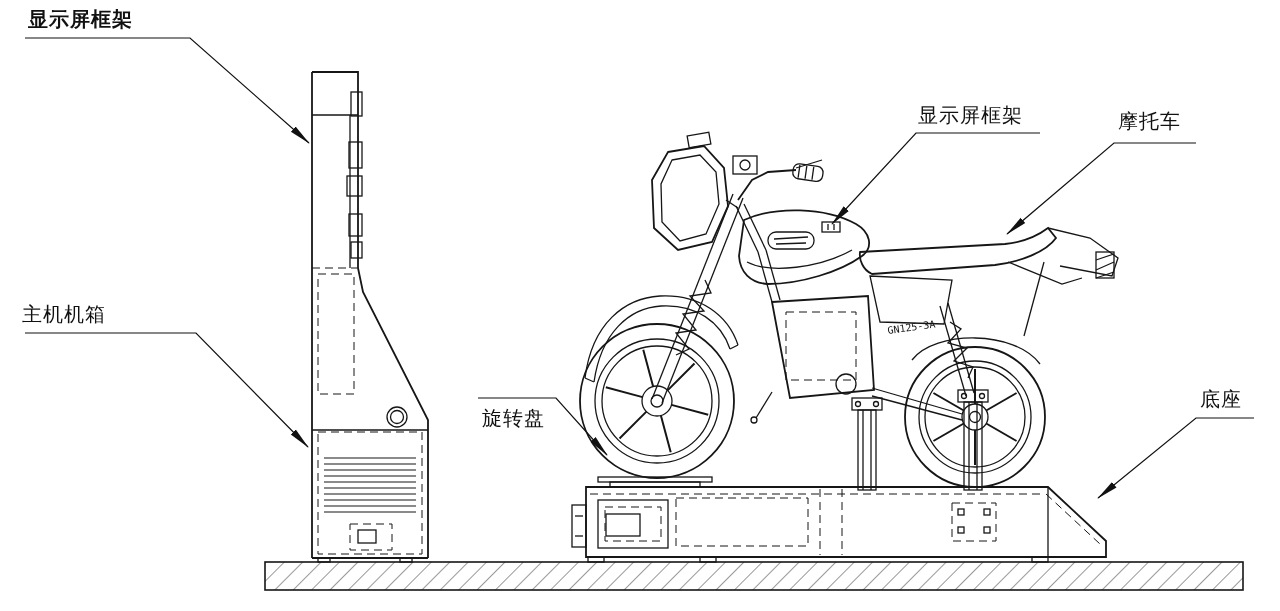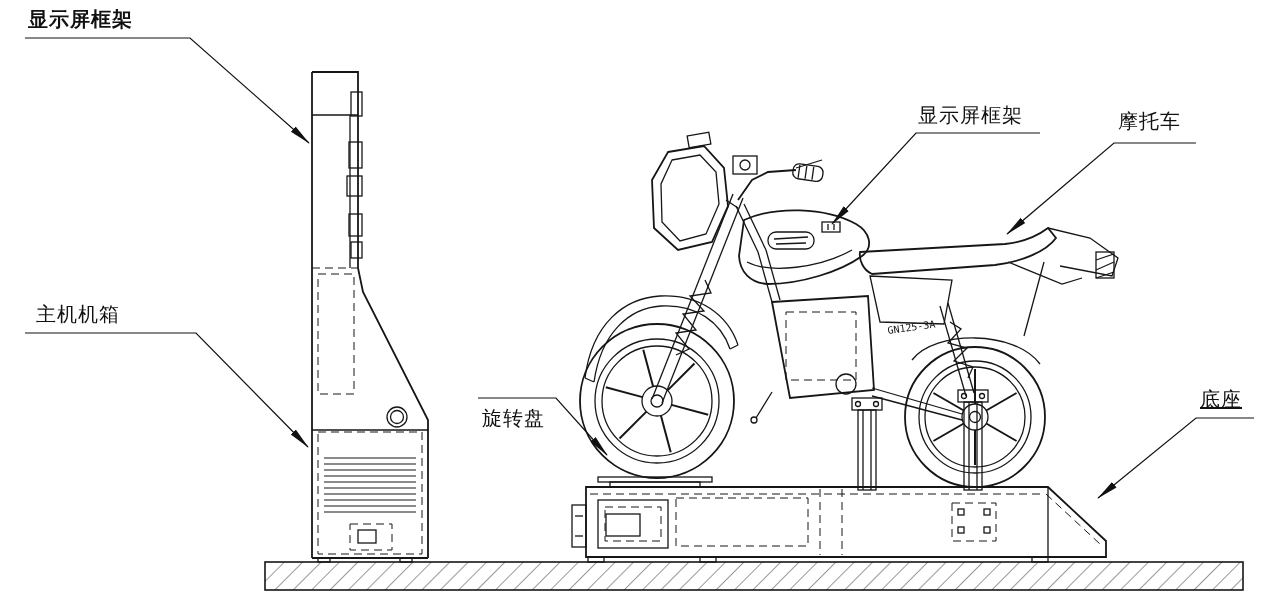--- a/index.html
+++ b/index.html
@@ -238,19 +238,19 @@
     <path d="M25 38 L190 38 L309 143" marker-end="url(#arrowhead)"></path>
     <path d="M25 333 L196 333 L308 447" marker-end="url(#arrowhead)"></path>
     <path d="M1040 133 L916 133 L832 224" marker-end="url(#arrowhead)"></path>
     <path d="M1196 143 L1114 143 L1007 234" marker-end="url(#arrowhead)"></path>
     <path d="M478 398 L556 398 L607 455" marker-end="url(#arrowhead)"></path>
     <path d="M1254 418 L1196 418 L1098 498" marker-end="url(#arrowhead)"></path>
   </g>
 </svg>
 
 <div class="label" style="left:28px;top:8px;font-weight:bold;">显示屏框架</div>
-<div class="label" style="left:36px;top:303px;">主机机箱</div>
+<div class="label" style="left:22px;top:303px;">主机机箱</div>
 <div class="label" style="left:918px;top:104px;">显示屏框架</div>
 <div class="label" style="left:1118px;top:110px;">摩托车</div>
 <div class="label" style="left:482px;top:368px;margin-top:39px;">旋转盘</div>
-<div class="label" style="left:1200px;top:388px;text-decoration:underline;">底座</div>
+<div class="label" style="left:1200px;top:388px;">底座</div>
 
 </div>
 
 </body></html>

